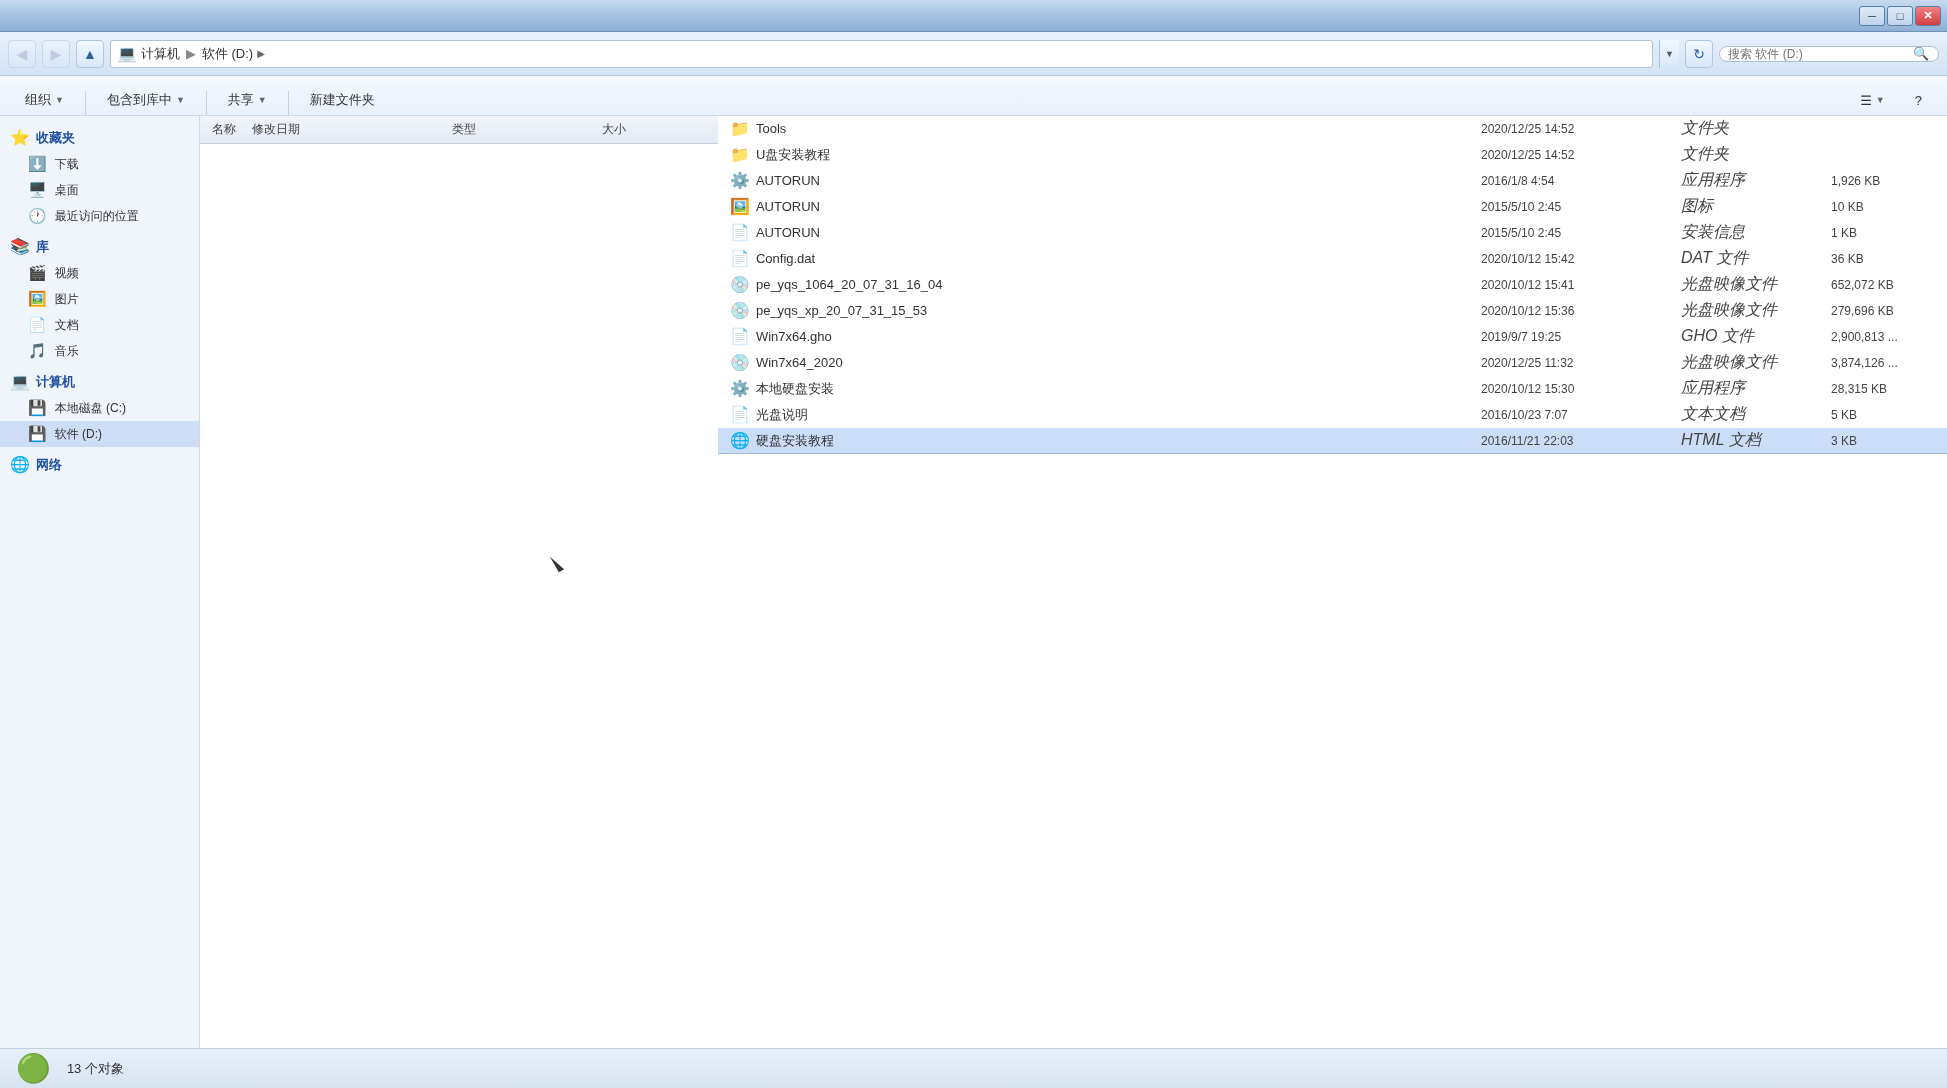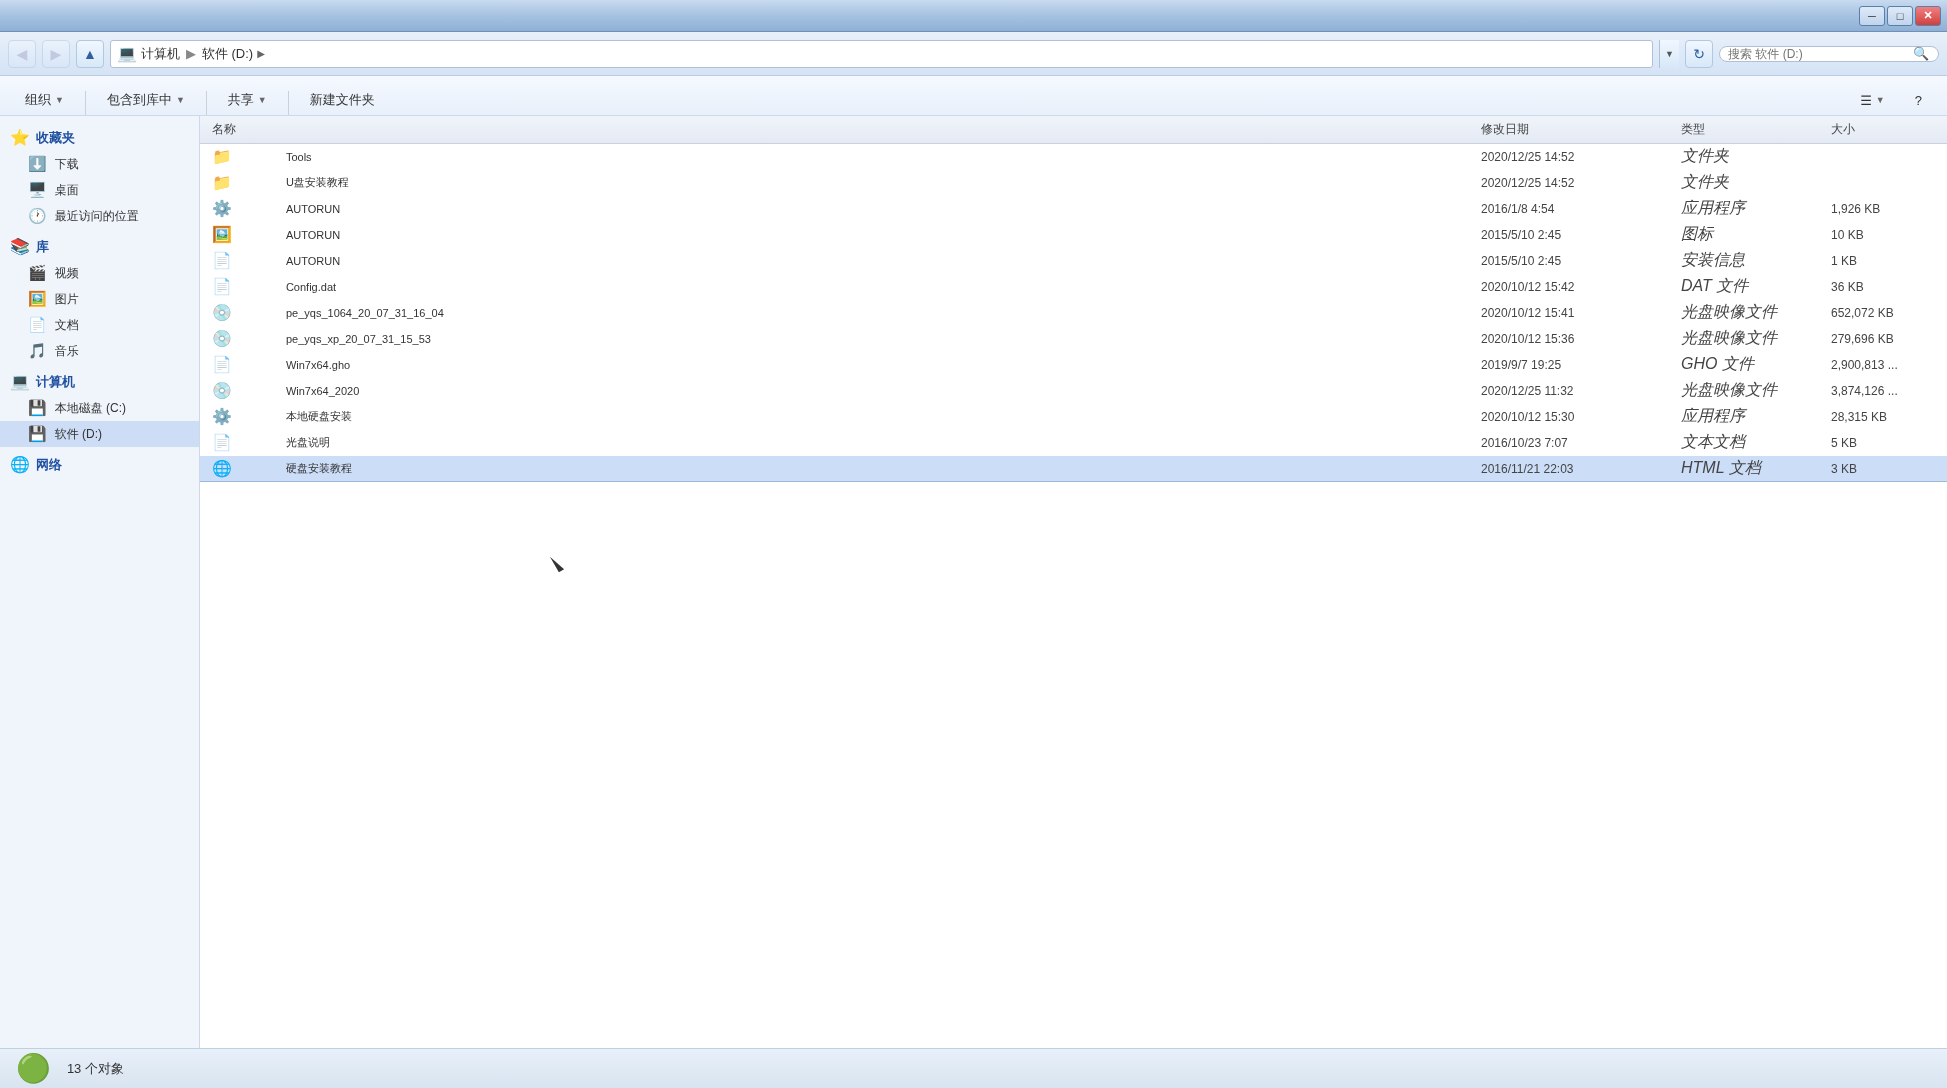--- a/index.html
+++ b/index.html
@@ -197,21 +197,21 @@
       cursor: pointer;
     }
     .sidebar-item.active { background: #ccddf5; }
     .sidebar-item .item-icon { font-size: 15px; }
 
     
     .content-area {
       flex: 1;
       background: #fff;
       display: flex;
-      flex-direction: column;
+      flex-direction: row;
     }
 
     
     .col-headers {
       display: grid;
       grid-template-columns: 1fr 200px 150px 120px;
       background: linear-gradient(to bottom, #f0f4fa, #e4eaf4);
       border-bottom: 1px solid #ccd0dc;
       height: 28px;
       align-items: center;
@@ -244,21 +244,21 @@
       align-items: center;
       gap: 6px;
       padding: 0 8px;
       font-size: 12px;
       color: #333;
       white-space: nowrap;
       overflow: hidden;
       text-overflow: ellipsis;
     }
     .file-icon { font-size: 16px; flex-shrink: 0; }
-    .file-name { font-size: 11px; margin-left: 48px; }
+    .file-name { font-size: 13px; }
     .file-date { font-size: 12px; color: #444; }
     .file-type { font-size: 16px; color: #444; font-style: italic; }
     .file-size { font-size: 12px; color: #444; text-align: left; padding-right: 12px; }
 
     
     .status-bar {
       height: 40px;
       background: linear-gradient(to bottom, #e8f0fa, #d8e4f0);
       border-top: 1px solid #c0d0e4;
       display: flex;

